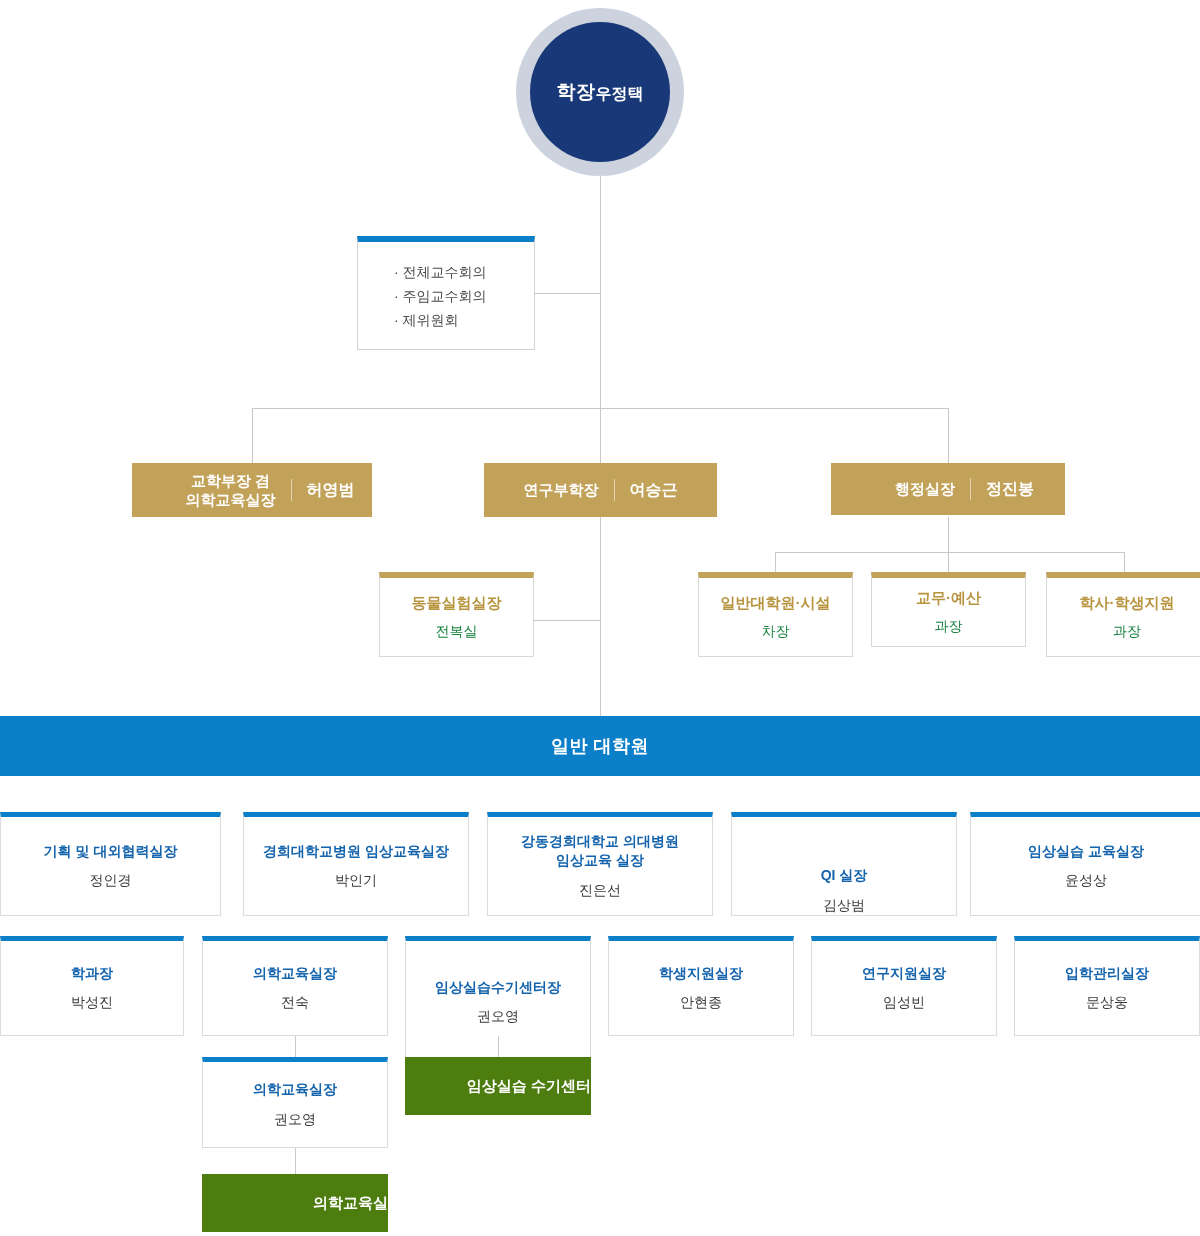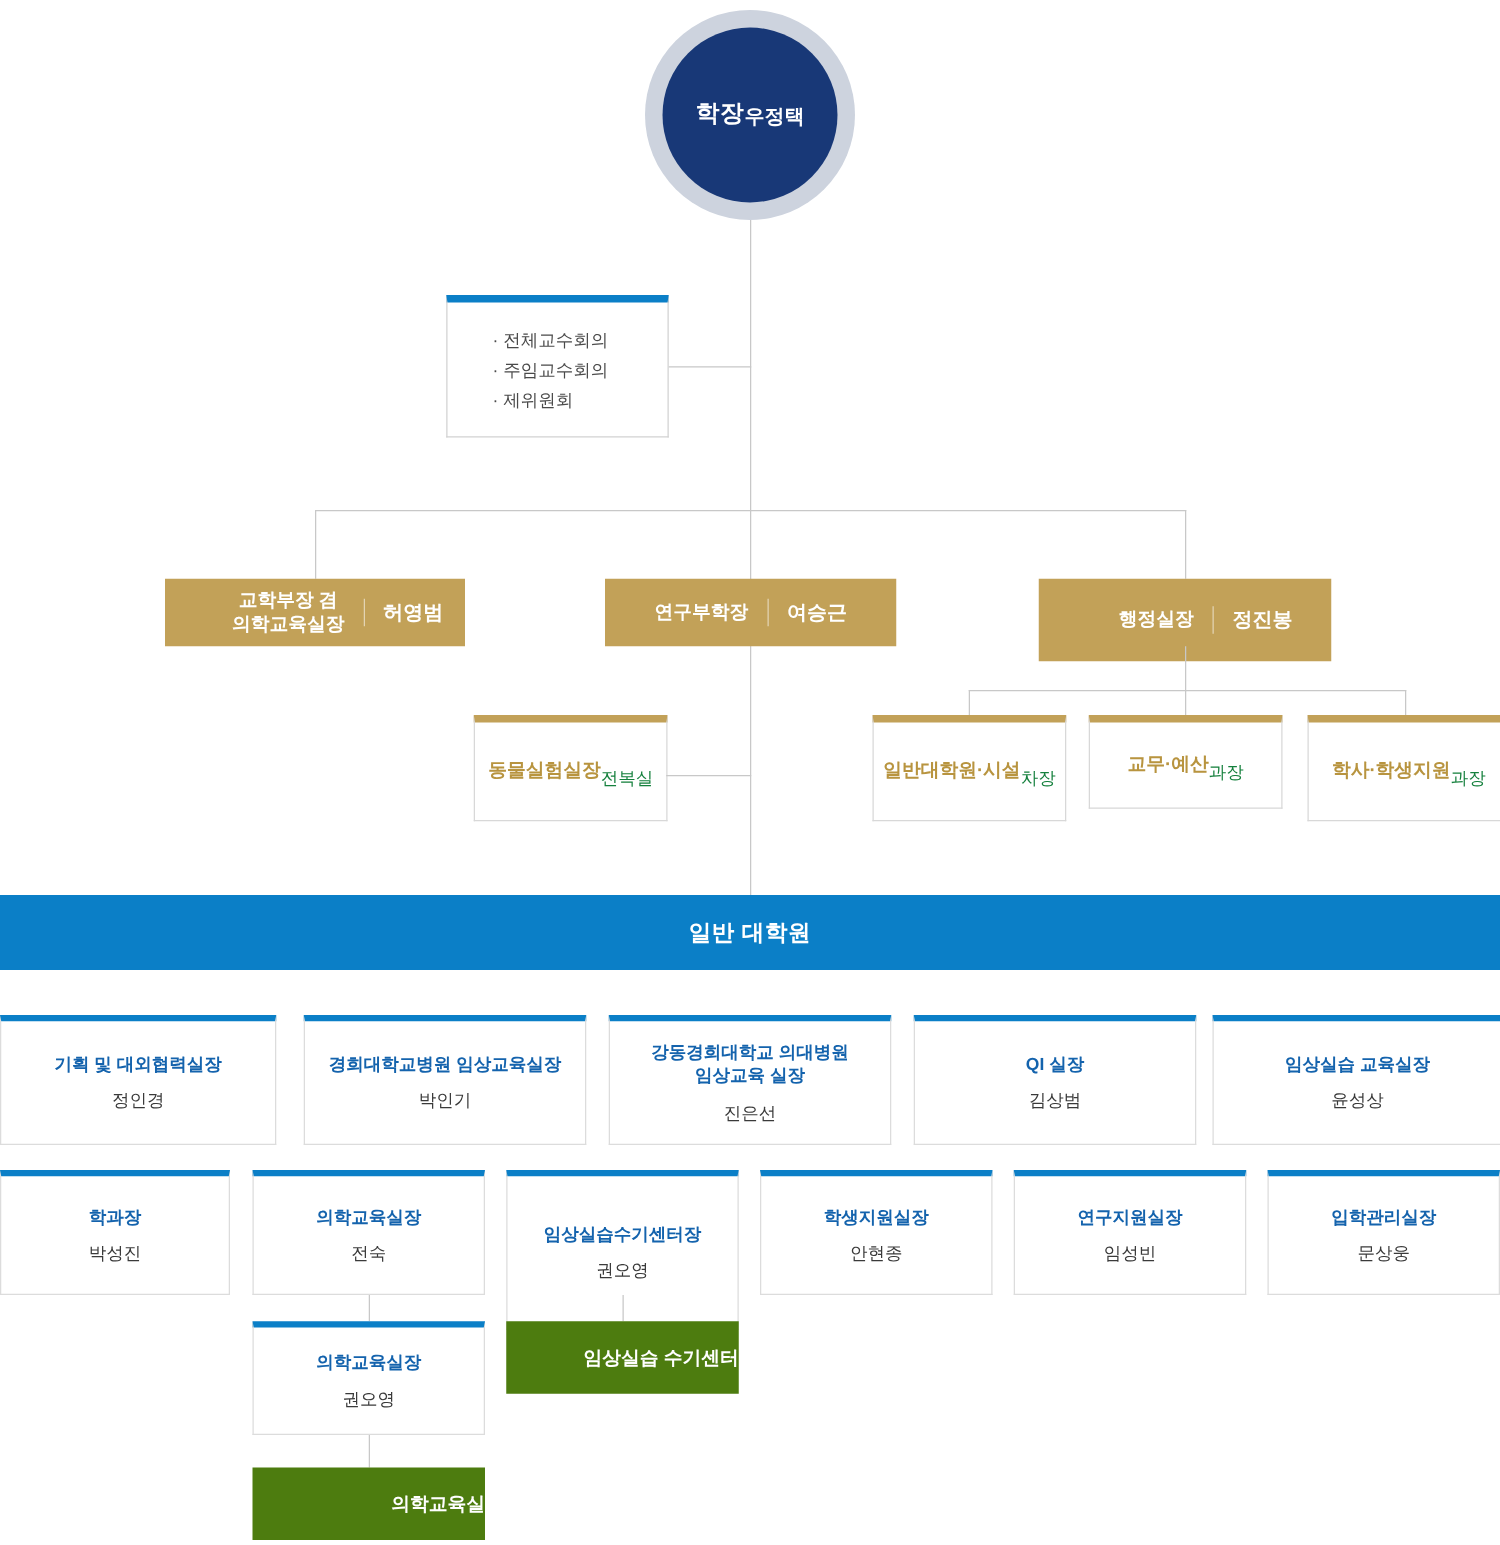--- a/index.html
+++ b/index.html
@@ -121,20 +121,21 @@
   }
 
   
   .card-gold {
     position: absolute;
     background: #ffffff;
     border: 1px solid #d8d8d8;
     border-top: 6px solid #c2a158;
     box-sizing: border-box;
     display: flex;
+    flex-direction: column;
     align-items: center;
     justify-content: center;
   }
   .card-gold .role {
     font-size: 15px;
     font-weight: bold;
     color: #b8943f;
     text-align: center;
     line-height: 1.3;
     white-space: nowrap;
@@ -236,21 +237,21 @@
     <div class="gold-sep"></div>
     <div class="gold-name">허영범</div>
   </div>
 
   <div class="gold-bar" style="left:484px; top:463px; width:233px; height:54px;">
     <div class="gold-role">연구부학장</div>
     <div class="gold-sep"></div>
     <div class="gold-name">여승근</div>
   </div>
 
-  <div class="gold-bar" style="left:831px; top:463px; width:234px; height:66px;padding-left:33px;">
+  <div class="gold-bar" style="left:831px; top:463px; width:234px; height:52px;padding-left:33px;">
     <div class="gold-role">행정실장</div>
     <div class="gold-sep"></div>
     <div class="gold-name">정진봉</div>
   </div>
 
   <div class="card-gold" style="left:379px; top:572px; width:155px; height:85px;">
     <div class="role">동물실험실장</div>
     <div class="person">전복실</div>
   </div>
   <div class="line-h" style="left:533px; top:620px; width:68px;"></div>
@@ -289,21 +290,21 @@
   </div>
 
   <div class="card-blue" style="left:487px; top:812px; width:226px; height:104px;">
     <div class="role">
       <div>강동경희대학교 의대병원</div>
       <div>임상교육 실장</div>
     </div>
     <div class="person">진은선</div>
   </div>
 
-  <div class="card-blue" style="left:731px; top:812px; width:226px; height:104px;">
+  <div class="card-blue" style="left:731px; top:812px; width:226px; height:104px;justify-content:flex-end;">
     <div class="role">QI 실장</div>
     <div class="person">김상범</div>
   </div>
 
   <div class="card-blue" style="left:970px; top:812px; width:232px; height:104px;">
     <div class="role">임상실습 교육실장</div>
     <div class="person">윤성상</div>
   </div>
 
   <div class="card-blue" style="left:0px; top:936px; width:184px; height:100px;">

